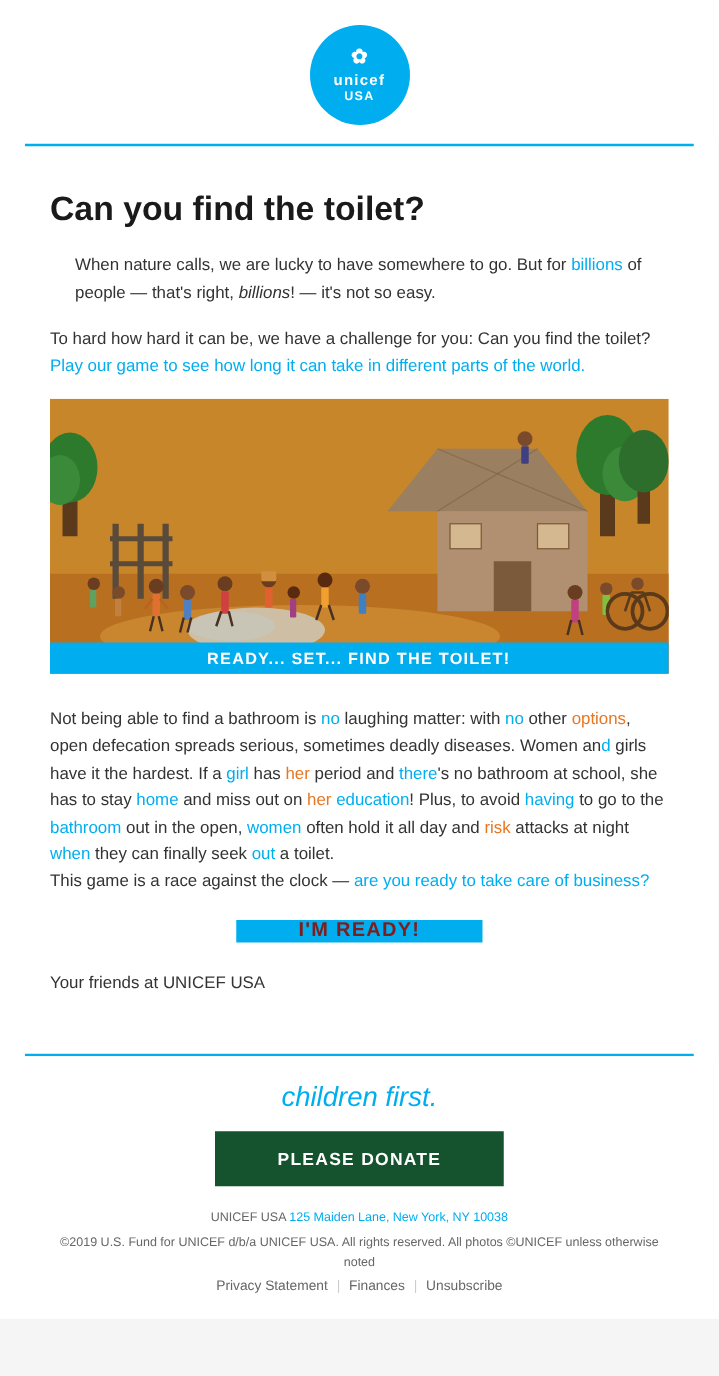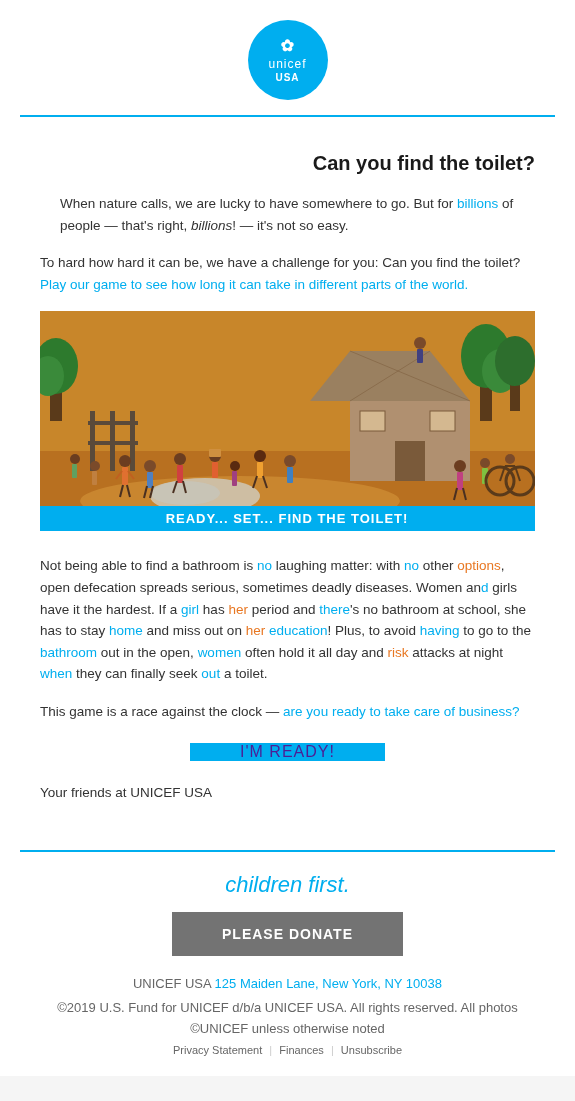--- a/index.html
+++ b/index.html
@@ -38,23 +38,23 @@
       margin-bottom: 2px;
     }
     .top-border {
       border-top: 2px solid #00aeef;
       margin: 0 20px;
     }
     .content-area {
       padding: 20px 40px;
     }
     .main-title {
-      font-size: 20px;
+      font-size: 27px;
       font-weight: bold;
-      text-align: right;
+      text-align: left;
       color: #1a1a1a;
       margin: 15px 0 18px 0;
     }
     .intro-text {
       font-size: 13.5px;
       color: #333;
       line-height: 1.6;
       margin-bottom: 16px;
       margin-left: 20px;
     }
@@ -84,39 +84,38 @@
     }
     
     .svg-scene {
       width: 100%;
       height: 220px;
     }
     .body-text {
       font-size: 13.5px;
       color: #333;
       line-height: 1.6;
-      margin-bottom: 16px;
     }
     .race-text {
       font-size: 13.5px;
       color: #333;
       line-height: 1.6;
       margin-bottom: 20px;
     }
     .ready-btn-container {
       text-align: center;
       margin: 20px 0 24px 0;
     }
     .ready-btn {
       background: #00aeef;
-      color: #4c1d95;
+      color: #7f1d1d;
       border: none;
       padding: 0 50px;
       font-size: 16px;
-      font-weight: normal;
+      font-weight: bold;
       letter-spacing: 1px;
       cursor: pointer;
     }
     .good-luck {
       font-size: 13.5px;
       color: #333;
       margin-bottom: 10px;
     }
     .friends-text {
       font-size: 13.5px;
@@ -132,33 +131,33 @@
       padding: 20px 40px 20px 40px;
       text-align: center;
     }
     .children-first {
       font-size: 22px;
       color: #00aeef;
       font-style: italic;
       margin-bottom: 14px;
     }
     .donate-btn {
-      background: #737373;
+      background: #14532d;
       color: white;
       border: none;
       padding: 14px 50px;
       font-size: 14px;
       font-weight: bold;
       letter-spacing: 1px;
       cursor: pointer;
       margin-bottom: 18px;
       display: inline-block;
     }
     .footer-address {
-      font-size: 13px;
+      font-size: 10px;
       color: #666;
       margin-bottom: 4px;
       line-height: 1.6;
     }
     .footer-address a {
       color: #00aeef;
       text-decoration: none;
     }
     .footer-links {
       font-size: 11px;
@@ -174,21 +173,21 @@
     }
   </style>
 </head>
 <body>
 
 <div class="email-wrapper">
 
   <div class="header">
     <div class="unicef-logo">
       <span class="logo-globe">✿</span>
-      <span style="font-size:12px;font-weight:normal;letter-spacing:1px;">unicef</span>
+      <span style="font-size:12px;font-weight:bold;letter-spacing:1px;">unicef</span>
       <span style="font-size:10px;letter-spacing:1px;">USA</span>
     </div>
   </div>
 
   <div class="top-border"></div>
 
   <div class="content-area">
 
     <h1 class="main-title">Can you find the toilet?</h1>
 

